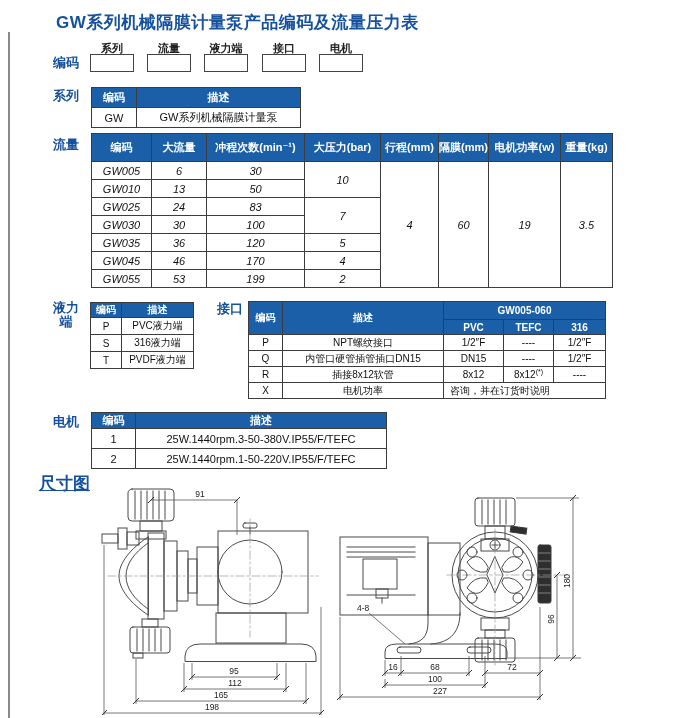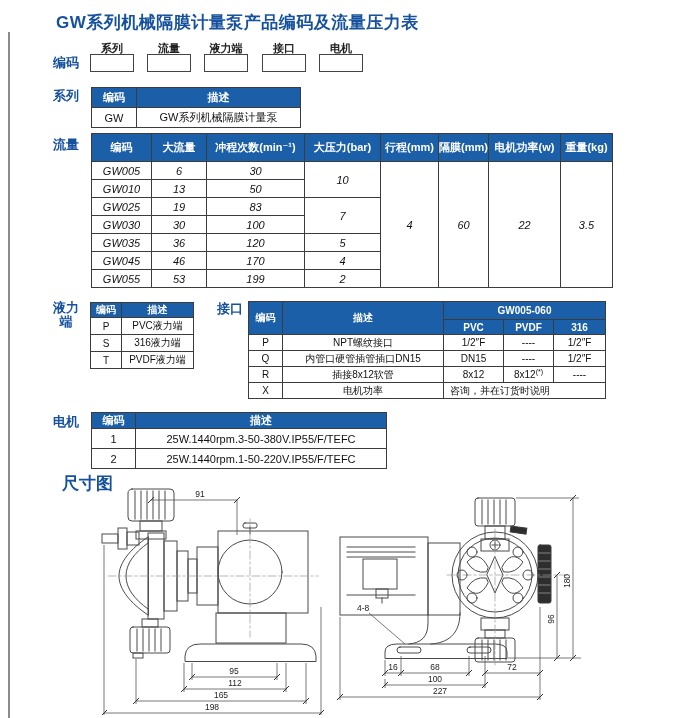--- a/index.html
+++ b/index.html
@@ -103,31 +103,31 @@
       </tr>
     </thead>
     <tbody>
       <tr>
         <td>GW005</td>
         <td>6</td>
         <td>30</td>
         <td rowspan="2">10</td>
         <td rowspan="7">4</td>
         <td rowspan="7">60</td>
-        <td rowspan="7">22</td>
+        <td rowspan="7">19</td>
         <td rowspan="7">3.5</td>
       </tr>
       <tr>
         <td>GW010</td>
         <td>13</td>
         <td>50</td>
       </tr>
       <tr>
         <td>GW025</td>
-        <td>19</td>
+        <td>24</td>
         <td>83</td>
         <td rowspan="2">7</td>
       </tr>
       <tr>
         <td>GW030</td>
         <td>30</td>
         <td>100</td>
       </tr>
       <tr>
         <td>GW035</td>
@@ -191,21 +191,21 @@
         <col style="width:52px">
     </colgroup>
     <thead>
       <tr class="h1">
         <th rowspan="2">编码</th>
         <th rowspan="2">描述</th>
         <th colspan="3">GW005-060</th>
       </tr>
       <tr class="h2">
         <th>PVC</th>
-        <th>PVDF</th>
+        <th>TEFC</th>
         <th>316</th>
       </tr>
     </thead>
     <tbody>
       <tr>
         <td>P</td>
         <td>NPT螺纹接口</td>
         <td>1/2″F</td>
         <td>----</td>
         <td>1/2″F</td>
@@ -249,21 +249,21 @@
         <td>1</td>
         <td>25W.1440rpm.3-50-380V.IP55/F/TEFC</td>
       </tr>
       <tr>
         <td>2</td>
         <td>25W.1440rpm.1-50-220V.IP55/F/TEFC</td>
       </tr>
     </tbody>
   </table>
 
-  <div class="sec-label big-label" style="left:62px;top:477px;">尺寸图</div>
+  <div class="sec-label big-label" style="left:39px;top:477px;text-decoration:underline;">尺寸图</div>
 
   <svg class="abs" style="left:100px;top:487px;" width="225" height="228" viewBox="0 0 225 228">
     <g class="g-line">
 
       <rect x="28" y="2" width="46" height="32" rx="4"></rect>
       <line x1="35" y1="4" x2="35" y2="32"></line>
         <line x1="41" y1="4" x2="41" y2="32"></line>
       <line x1="47" y1="4" x2="47" y2="32"></line>
         <line x1="53" y1="4" x2="53" y2="32"></line>
       <line x1="59" y1="4" x2="59" y2="32"></line>

